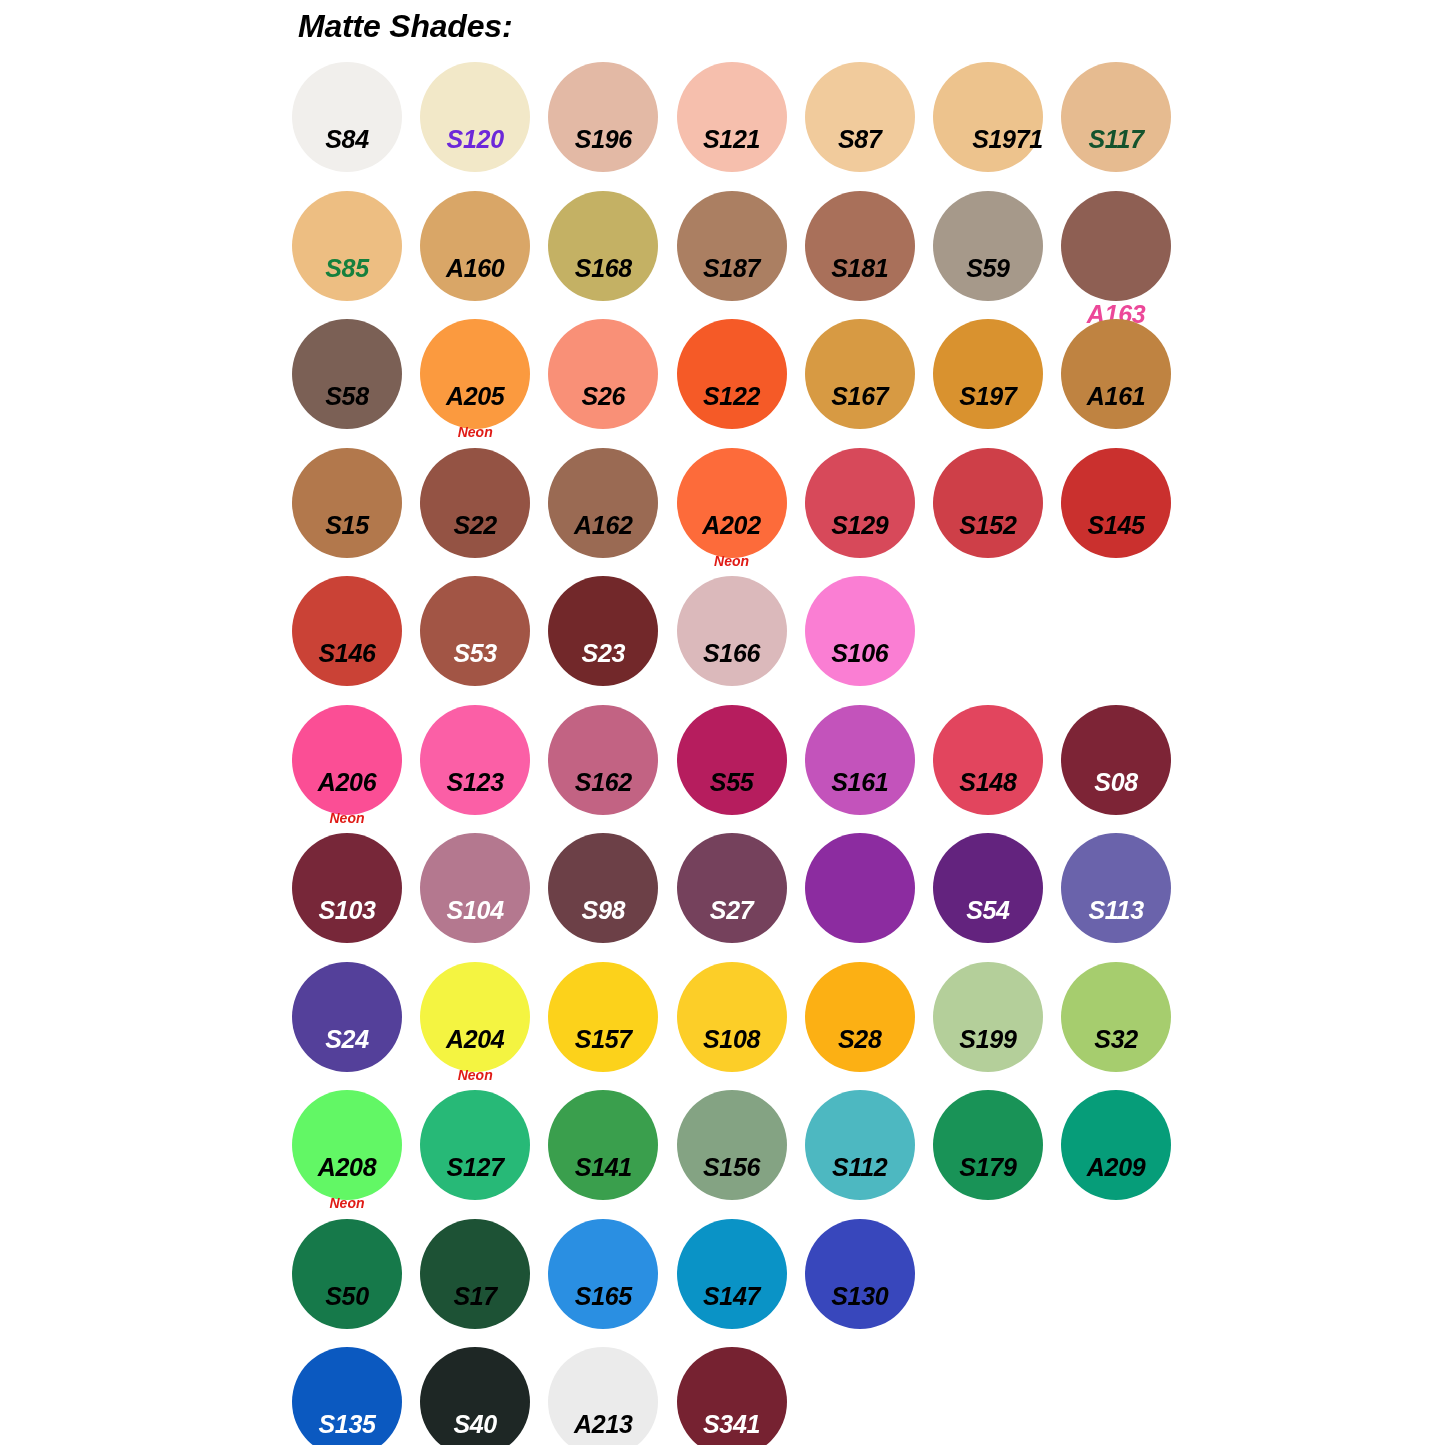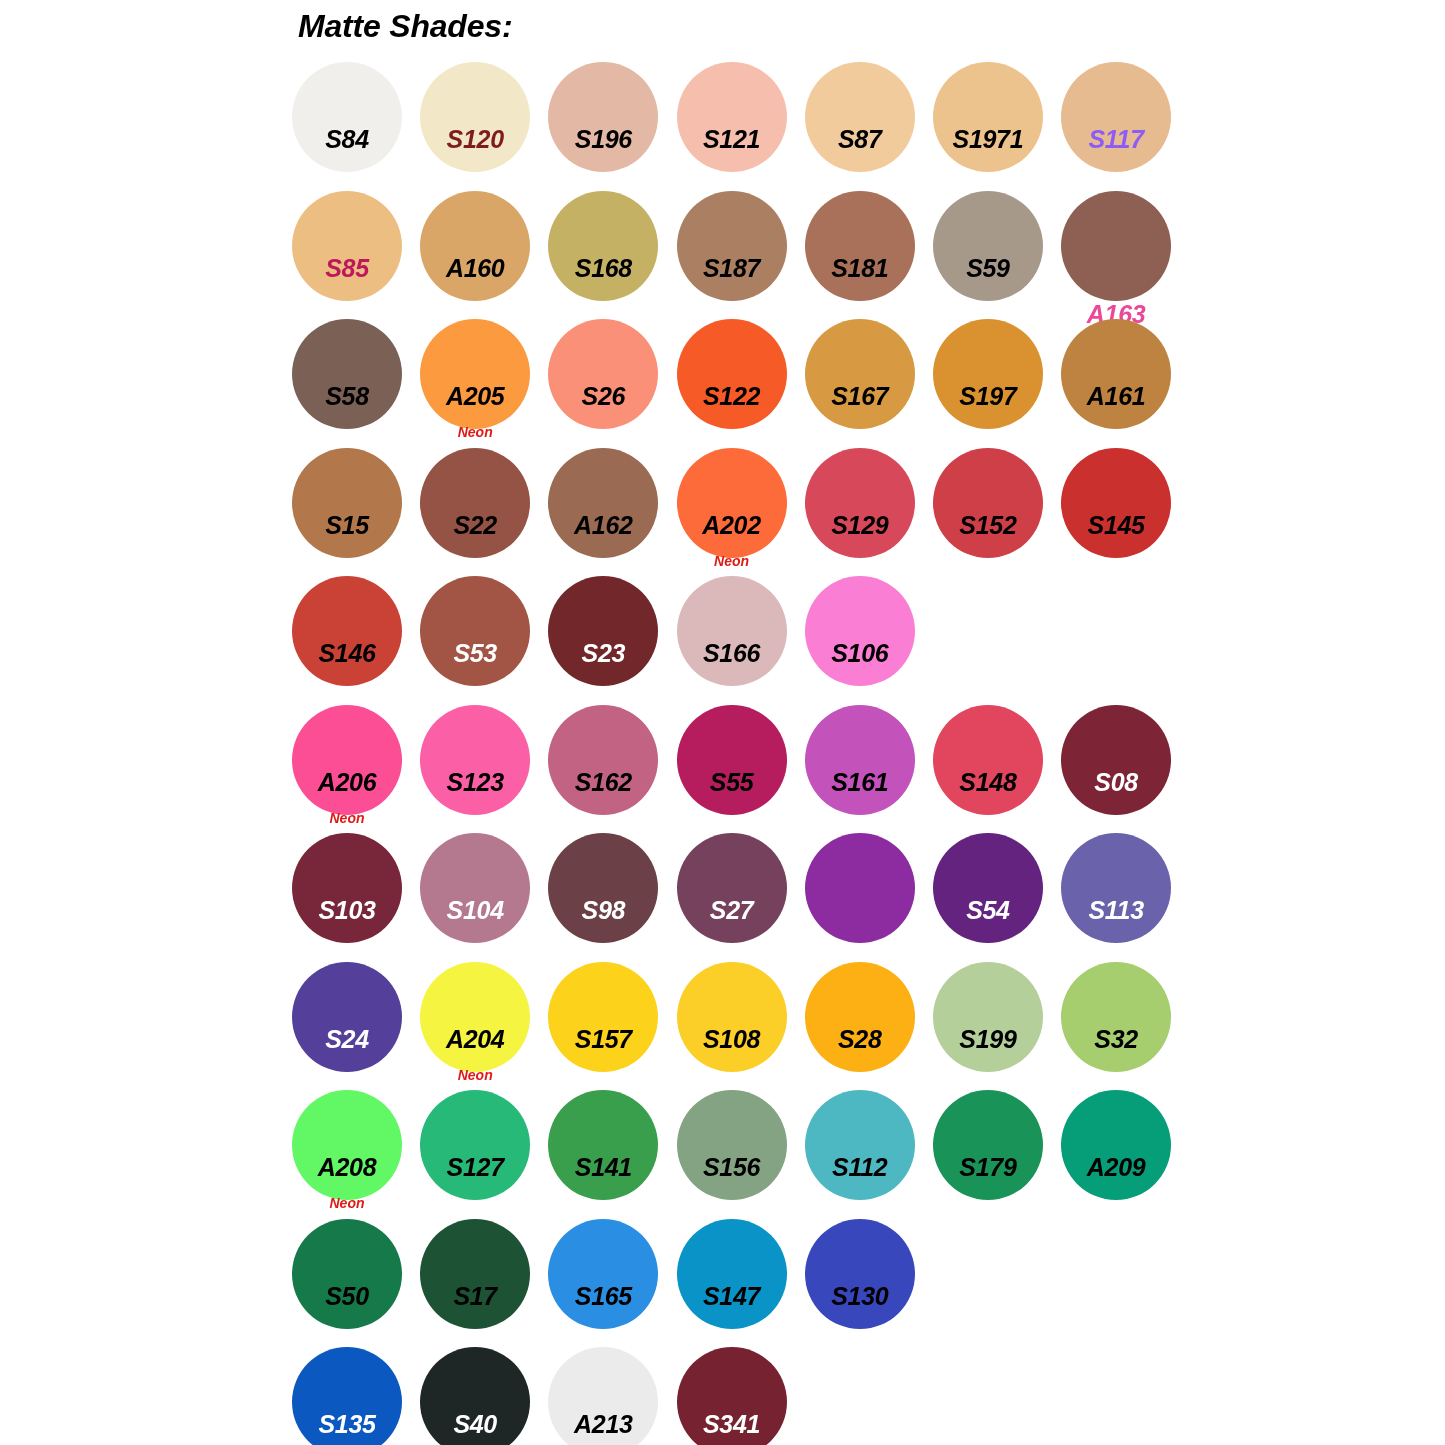--- a/index.html
+++ b/index.html
@@ -102,47 +102,47 @@
   <div id="page-title">Matte Shades:</div>
 
   <div id="swatch-grid">
       <div class="swatch-row">
         <div class="swatch-cell">
           <div class="swatch-dot" style="background: rgb(241, 239, 236);"></div>
           <div class="swatch-label" style="color: rgb(0, 0, 0);">S84</div>
         </div>
         <div class="swatch-cell">
           <div class="swatch-dot" style="background: rgb(242, 232, 200);"></div>
-          <div class="swatch-label" style="color: #7f1d1d;">S120</div>
+          <div class="swatch-label" style="color: #6d28d9;">S120</div>
         </div>
         <div class="swatch-cell">
           <div class="swatch-dot" style="background: rgb(227, 185, 165);"></div>
           <div class="swatch-label" style="color: rgb(0, 0, 0);">S196</div>
         </div>
         <div class="swatch-cell">
           <div class="swatch-dot" style="background: rgb(246, 191, 173);"></div>
           <div class="swatch-label" style="color: rgb(0, 0, 0);">S121</div>
         </div>
         <div class="swatch-cell">
           <div class="swatch-dot" style="background: rgb(241, 203, 156);"></div>
           <div class="swatch-label" style="color: rgb(0, 0, 0);">S87</div>
         </div>
         <div class="swatch-cell">
           <div class="swatch-dot" style="background: rgb(237, 195, 141);"></div>
-          <div class="swatch-label" style="color: rgb(0, 0, 0);">S1971</div>
+          <div class="swatch-label" style="color: rgb(0, 0, 0); text-align: right;">S1971</div>
         </div>
         <div class="swatch-cell">
           <div class="swatch-dot" style="background: rgb(230, 187, 144);"></div>
-          <div class="swatch-label" style="color: #8b5cf6;">S117</div>
+          <div class="swatch-label" style="color: #14532d;">S117</div>
         </div>
       </div>
       <div class="swatch-row">
         <div class="swatch-cell">
           <div class="swatch-dot" style="background: rgb(237, 190, 130);"></div>
-          <div class="swatch-label" style="color: #be185d;">S85</div>
+          <div class="swatch-label" style="color: #15803d;">S85</div>
         </div>
         <div class="swatch-cell">
           <div class="swatch-dot" style="background: rgb(217, 166, 103);"></div>
           <div class="swatch-label" style="color: rgb(0, 0, 0);">A160</div>
         </div>
         <div class="swatch-cell">
           <div class="swatch-dot" style="background: rgb(196, 177, 100);"></div>
           <div class="swatch-label" style="color: rgb(0, 0, 0);">S168</div>
         </div>
         <div class="swatch-cell">

